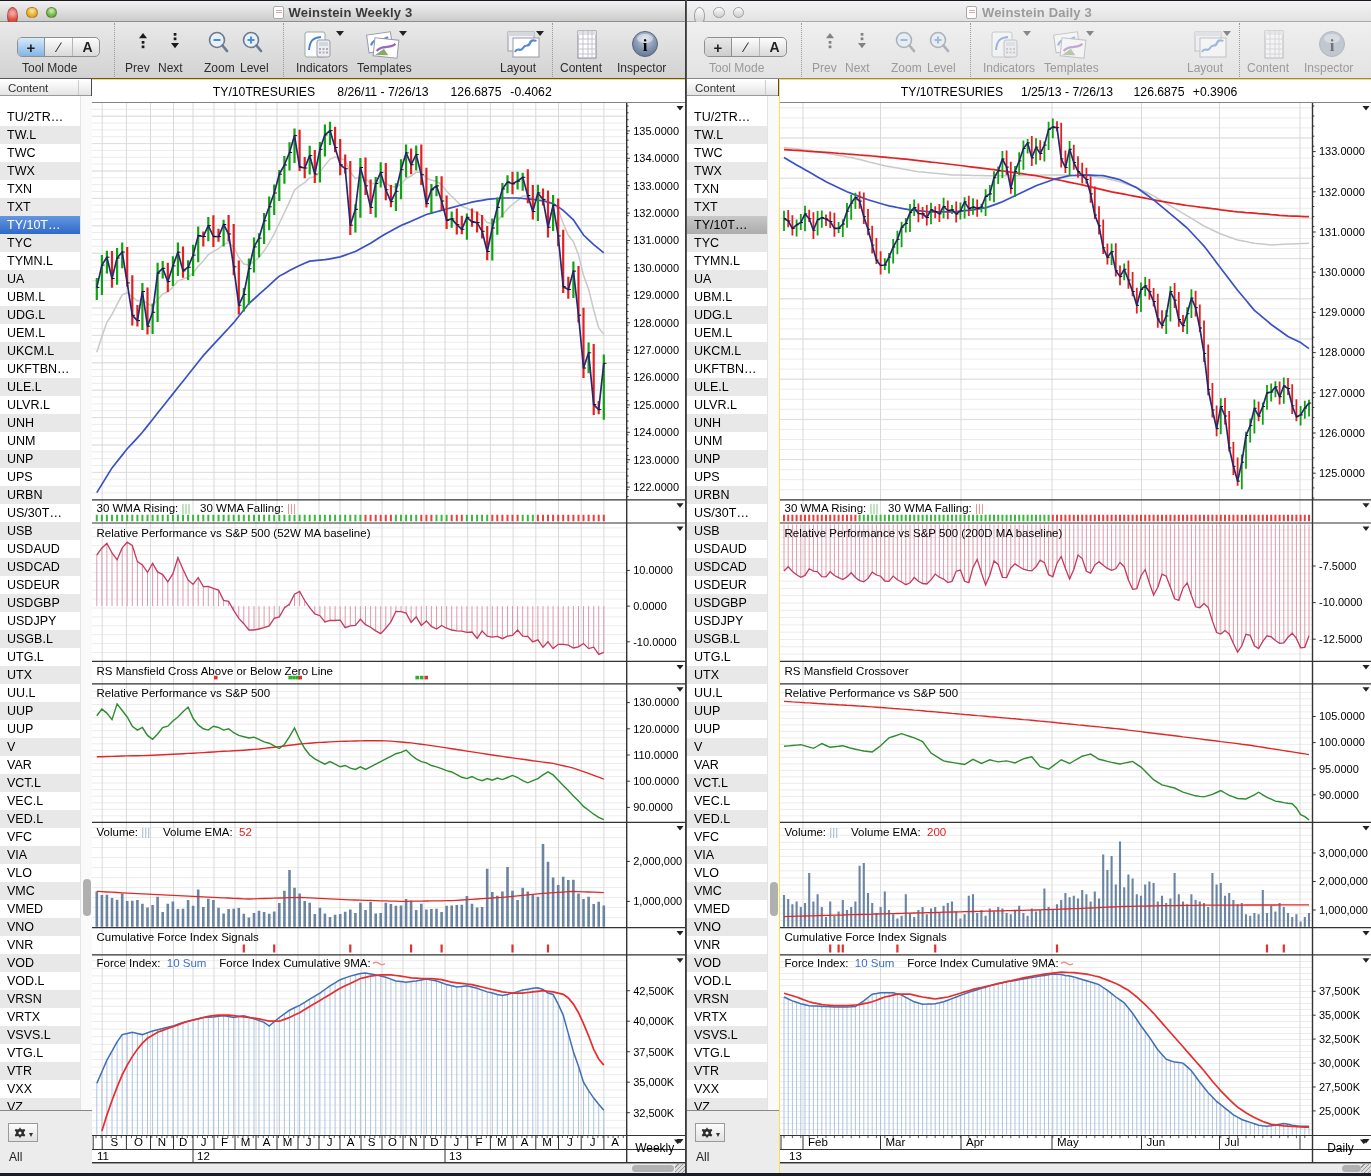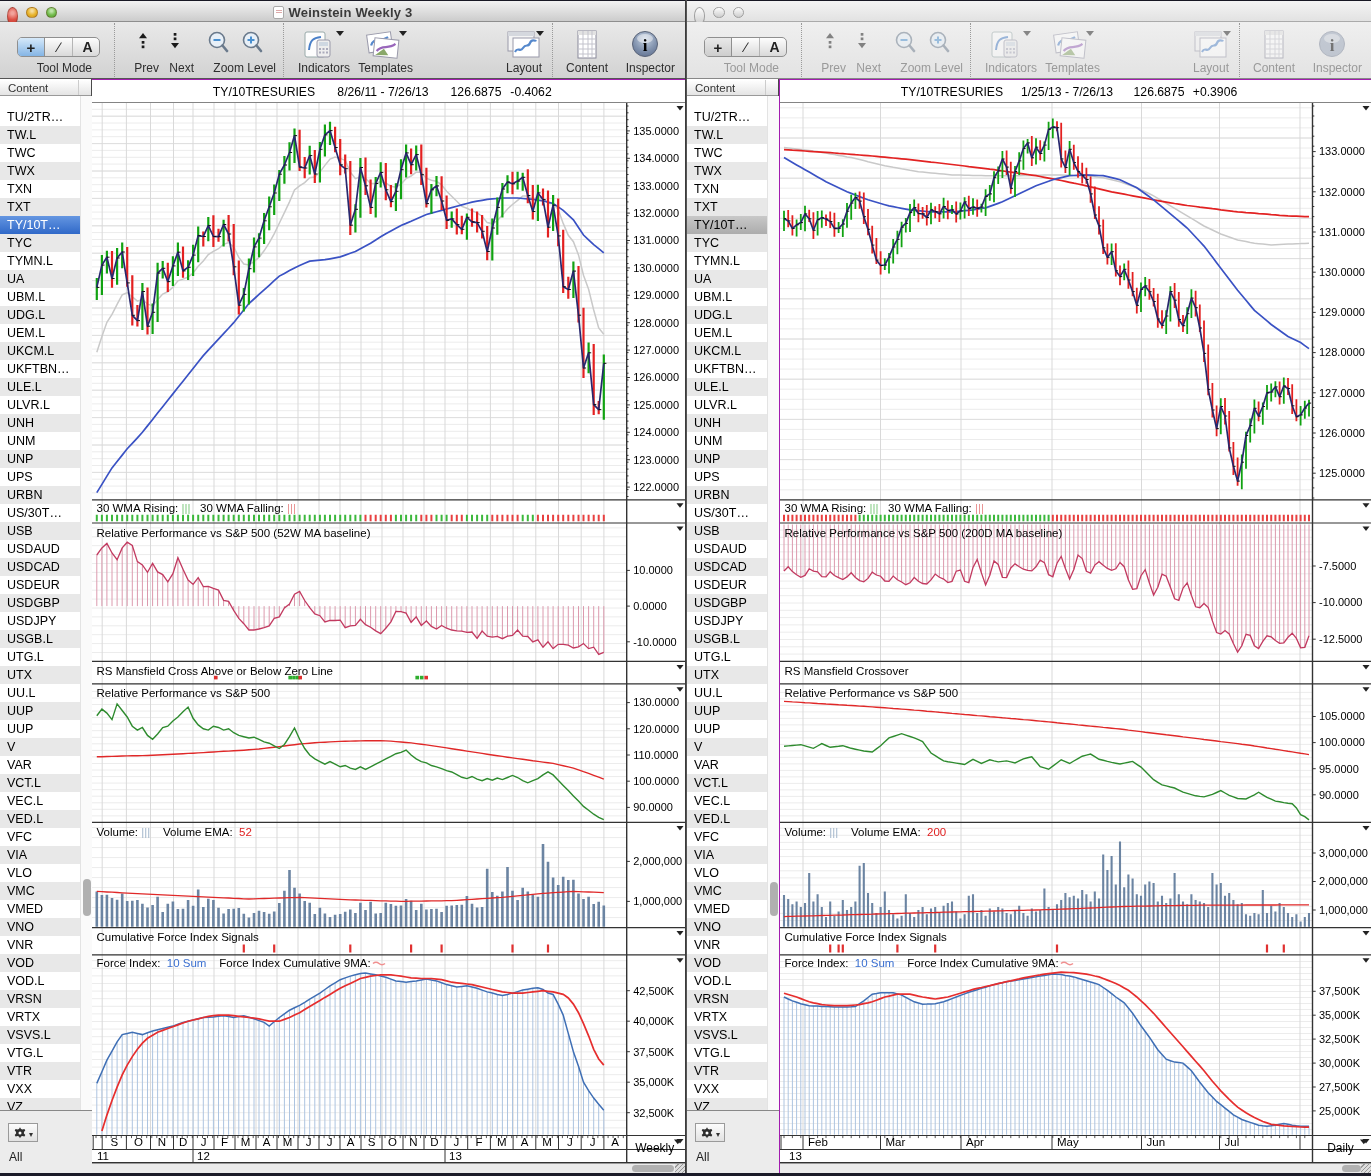--- a/index.html
+++ b/index.html
@@ -1,31 +1,31 @@
 <!DOCTYPE html>
 <html><head><meta charset="utf-8"><style>
 *{margin:0;padding:0;box-sizing:border-box}
 html,body{width:1371px;height:1176px;overflow:hidden;background:#1b1b28;font-family:"Liberation Sans",sans-serif}
-.win{position:absolute;top:0;height:1173px;overflow:hidden;background:#a21caf}
+.win{position:absolute;top:0;height:1173px;overflow:hidden;background:#fde047}
 #winL{left:0;width:686px;border-right:1px solid #3c3c3c}
 #winR{left:686px;width:685px;border-left:1px solid #555}
 .tbar{position:absolute;left:0;top:0;width:100%;height:22px;background:linear-gradient(#f2f2f2,#ccc);border-bottom:1px solid #8e8e8e;border-top:1px solid #181824}
 .unf .tbar{background:linear-gradient(#f4f4f4,#e2e2e2);border-bottom:1px solid #aaa}
 .tl{position:absolute;top:5.5px;width:11.5px;height:11.5px;border-radius:50%;border:1px solid rgba(90,40,30,0.35)}
 .tl.r{left:6.5px;background:radial-gradient(circle at 50% 32%,#f2a29b 12%,#dd5146 55%,#c23b2f)}
 .tl.y{left:26px;background:radial-gradient(circle at 50% 32%,#f6dc9c 12%,#e8b42c 55%,#cf981c)}
 .tl.g{left:45.5px;background:radial-gradient(circle at 50% 32%,#bfe5ab 12%,#74bd4e 55%,#509c2e)}
 .unf .tl{background:linear-gradient(#fdfdfd,#cdcdcd)!important;border:1px solid #9f9f9f!important}
 .ttl{position:absolute;top:4px;width:100%;text-align:center;font-size:13px;font-weight:bold;color:#3a3a3a;letter-spacing:0.2px}
 .unf .ttl{color:#9b9b9b}
 .dicon{display:inline-block;width:11px;height:13px;background:#fff;border:1px solid #aaa;border-radius:2px;vertical-align:-2px;margin-right:5px;position:relative}
 .dicon:after{content:"";position:absolute;left:2px;top:3px;width:6px;height:5px;background:repeating-linear-gradient(#daa 0 1px,#fff 1px 2.5px)}
 .toolbar{position:absolute;left:0;top:22px;width:100%;height:57px;background:linear-gradient(#e9e9e9,#d2d2d2);border-bottom:1px solid #555}
 .unf .toolbar{background:linear-gradient(#efefef,#e3e3e3);border-bottom:1px solid #888}
-.tlab{position:absolute;top:39px;font-size:12px;color:#2e2e2e;text-align:right}
+.tlab{position:absolute;top:39px;font-size:12px;color:#2e2e2e;text-align:left}
 .unf .tlab{color:#9a9a9a}
 .tsep{position:absolute;top:1px;height:54px;width:0;border-left:1px dotted #9a9a9a}
 .seg{position:absolute;left:17px;top:15px;width:83px;height:20px;border:1px solid #8f8f8f;border-radius:5px;background:linear-gradient(#fdfdfd,#d9d9d9);overflow:hidden}
 .seg b{position:absolute;top:0;height:100%;font-size:14px;text-align:center;line-height:19px;font-weight:normal;color:#222}
 .seg .s1{left:0;width:27px;background:linear-gradient(#d6e9fa,#85b5e5);border-right:1px solid #8f8f8f;font-weight:bold;font-size:15px}
 .unf .seg .s1{background:linear-gradient(#e9e9e9,#cdcdcd)}
 .seg .s2{left:28px;width:27px;border-right:1px solid #b5b5b5}
 .seg .s3{left:56px;width:27px;font-weight:bold}
 .icn{position:absolute;top:8px}
 .unf .icn{opacity:0.5}
@@ -349,20 +349,21 @@
       <div class="hpill" style="left:540px;width:42px"></div>
       <div class="grip"></div>
     </div>
 </div>
 
 <div class="win unf" id="winR">
   <div class="tbar">
       <div class="tl r"></div>
       <div class="tl y"></div>
       <div class="tl g"></div>
+      <div class="ttl"><span class="dicon"></span>Weinstein Daily 3</div>
     </div>
   <div class="toolbar">
     <div class="seg">
         <b class="s1">+</b>
         <b class="s2">∕</b>
         <b class="s3">A</b>
       </div>
     <div class="tlab" style="left:22px;width:70px">Tool Mode</div>
     <div class="tsep" style="left:114px"></div>
     <svg class="icn" style="left:136px" width="14" height="26">

